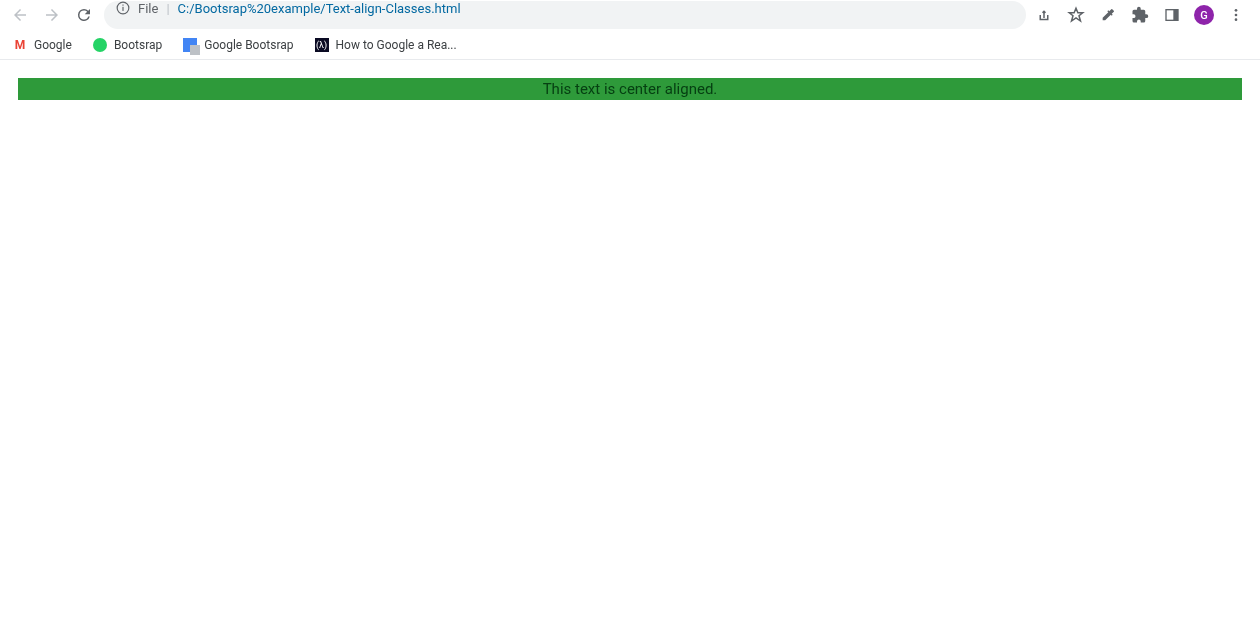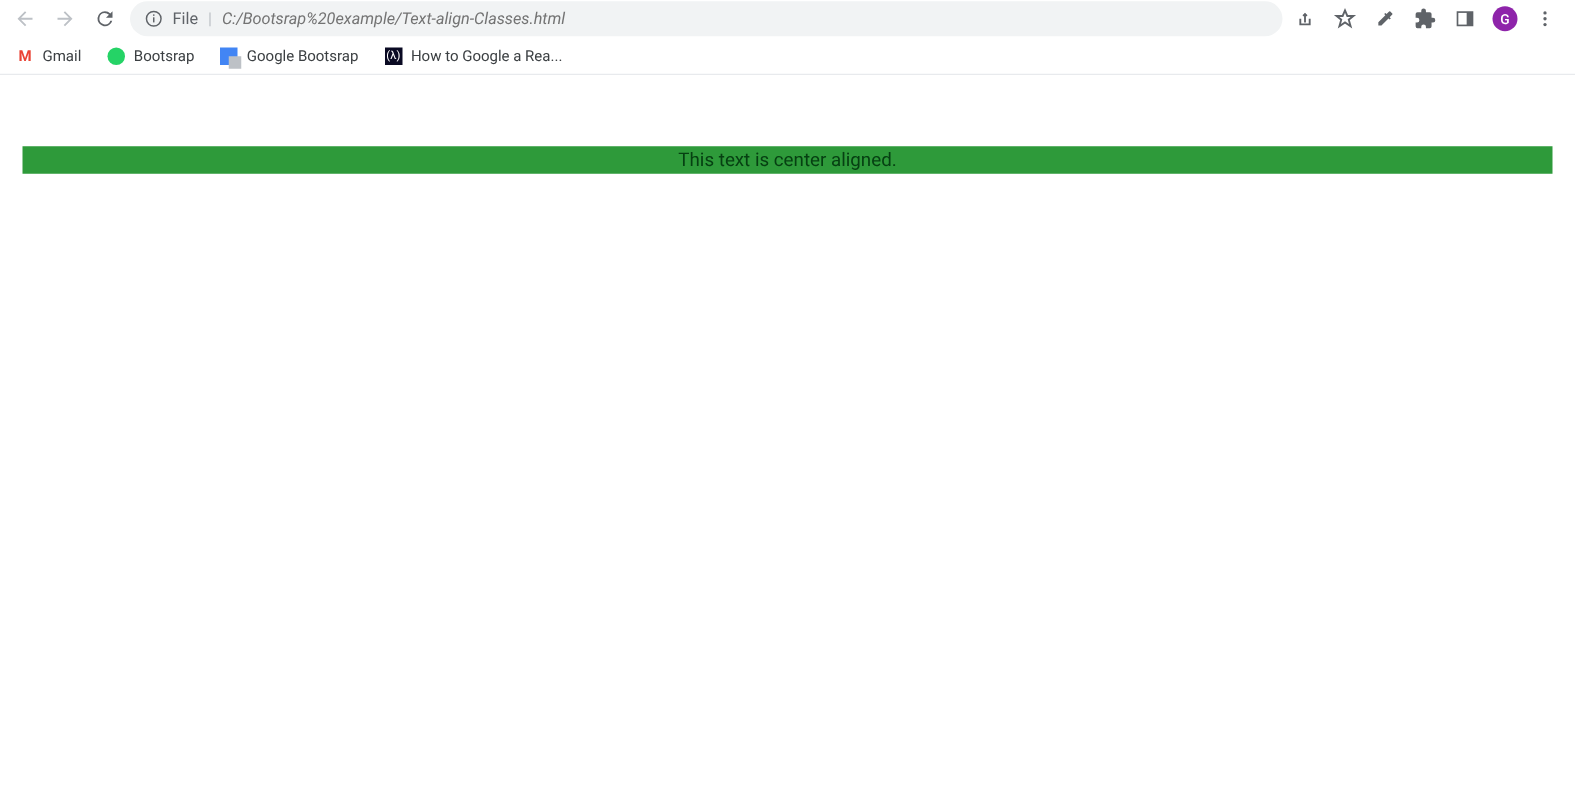--- a/index.html
+++ b/index.html
@@ -17,33 +17,33 @@
     .nav-btn {
       width: 24px; height: 24px;
       display: flex; align-items: center; justify-content: center;
       color: #5f6368;
       border-radius: 50%;
     }
     .nav-btn.disabled { color: #bdc1c6; }
     .address-bar {
       flex: 1;
       display: flex;
-      align-items: center;
+      align-items: flex-start;
       height: 28px;
       background: #f1f3f4;
       border-radius: 14px;
       padding: 0 12px;
       gap: 8px;
       max-width: 1000px;
       font-size: 13px;
       color: #5f6368;
     }
     .file-label { color: #5f6368; }
     .file-sep { color: #bdc1c6; }
-    .url { color: #737373; font-style: italic; }
+    .url { color: #0369a1; }
     .toolbar-right {
       display: flex;
       align-items: center;
       gap: 12px;
       margin-left: auto;
       padding-right: 6px;
     }
     .icon-btn {
       width: 20px; height: 20px;
       display: flex; align-items: center; justify-content: center;
@@ -96,21 +96,21 @@
       padding: 18px;
     }
     .green-banner {
       background: #2e9a3a;
       color: #0b3d14;
       text-align: center;
       font-size: 15px;
       padding: 2px 0;
       width: 100%;
     }
-    .green-banner { color: #064012; margin-top: 39px; }
+    .green-banner { color: #064012; }
   </style>
 </head>
 <body>
 
 <div class="toolbar">
   <div class="nav-btn disabled">
     <svg width="18" height="18" viewBox="0 0 24 24">
         <path fill="currentColor" d="M20 11H7.83l5.59-5.59L12 4l-8 8 8 8 1.41-1.41L7.83 13H20v-2z"></path>
       </svg>
   </div>
@@ -174,21 +174,21 @@
         </svg>
     </div>
   </div>
 </div>
 
 <div class="bookmarks">
   <div class="bookmark">
     <span class="bm-icon gmail-icon">
         <span class="m1">M</span>
       </span>
-    <span>Gmail</span>
+    <span>Google</span>
   </div>
   <div class="bookmark">
     <span class="bm-icon">
         <span class="whatsapp-icon"></span>
       </span>
     <span>Bootsrap</span>
   </div>
   <div class="bookmark">
     <span class="bm-icon">
         <span class="gtranslate-icon"></span>

